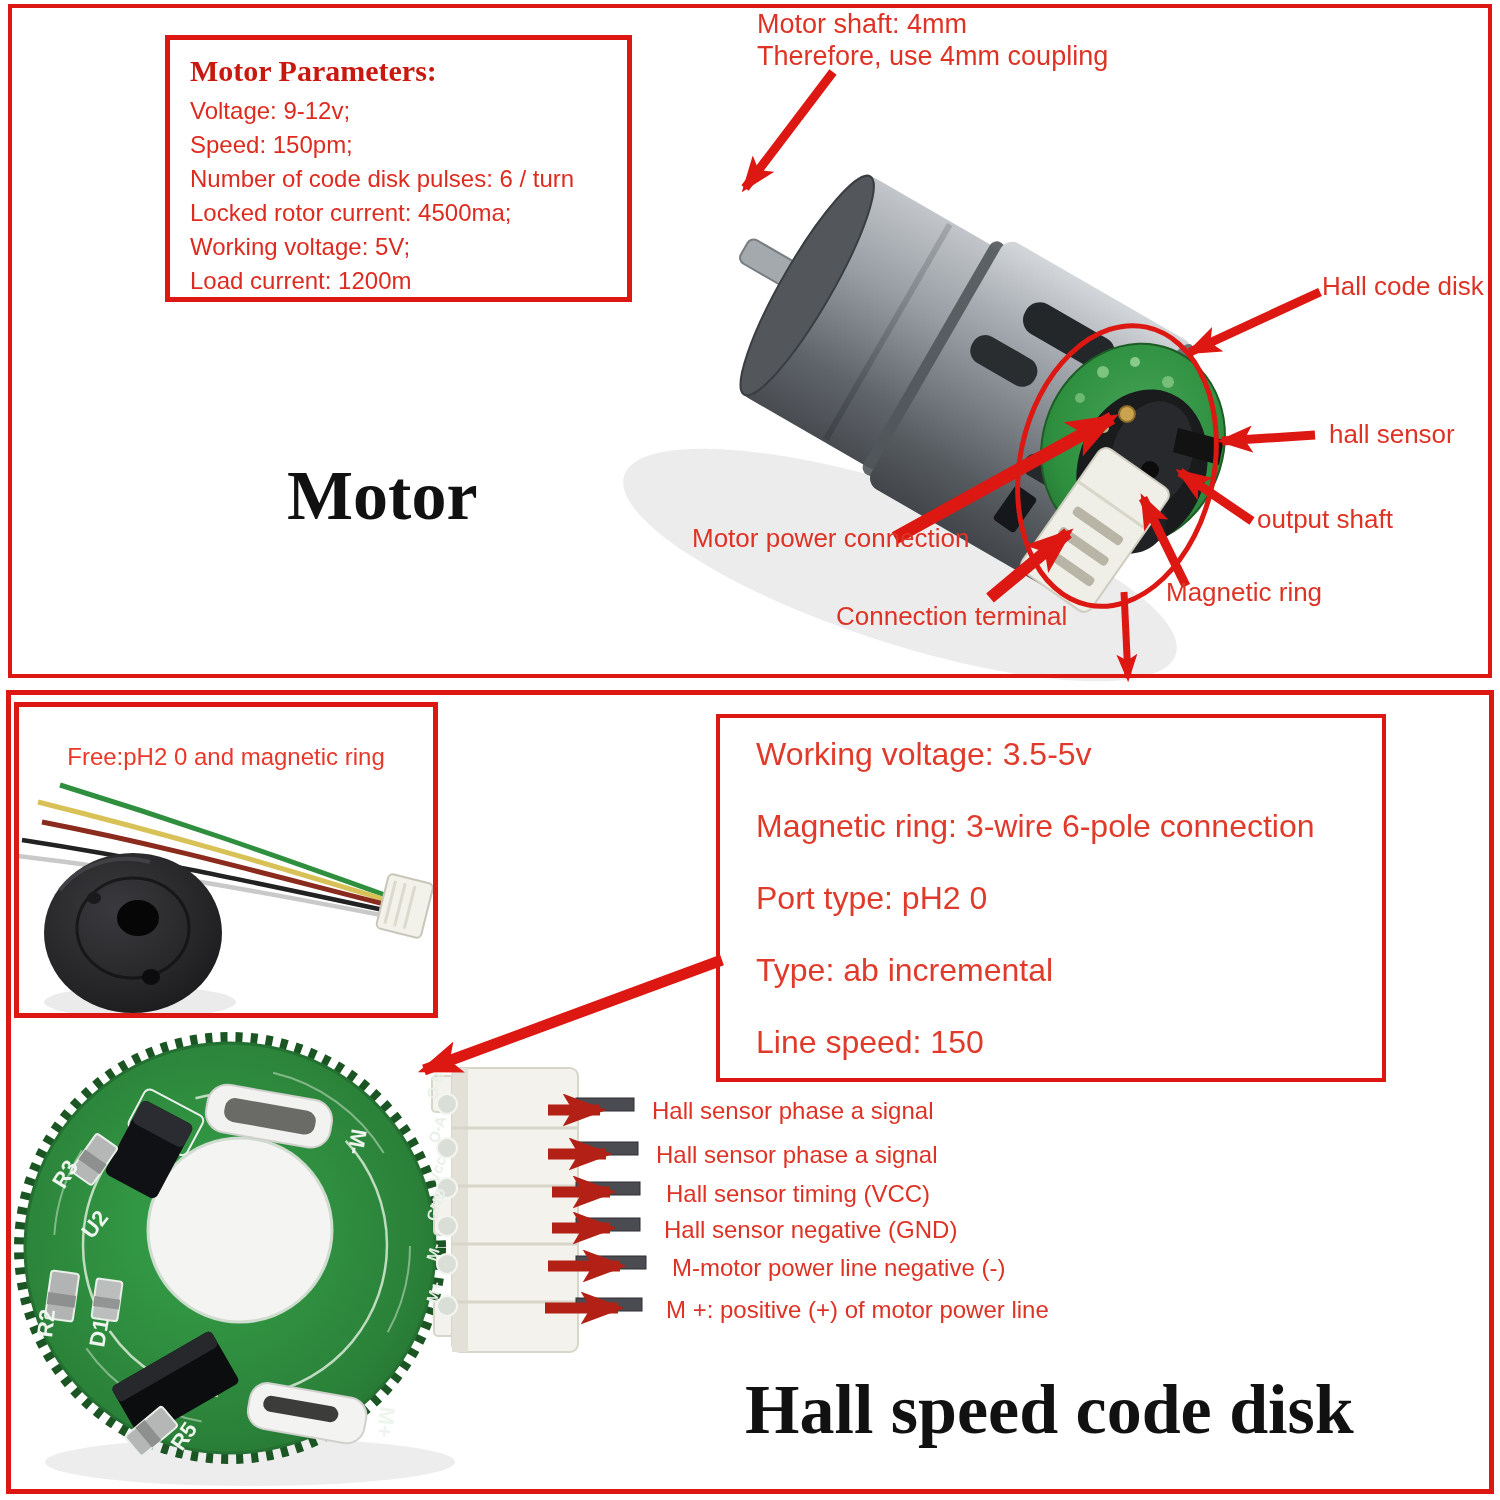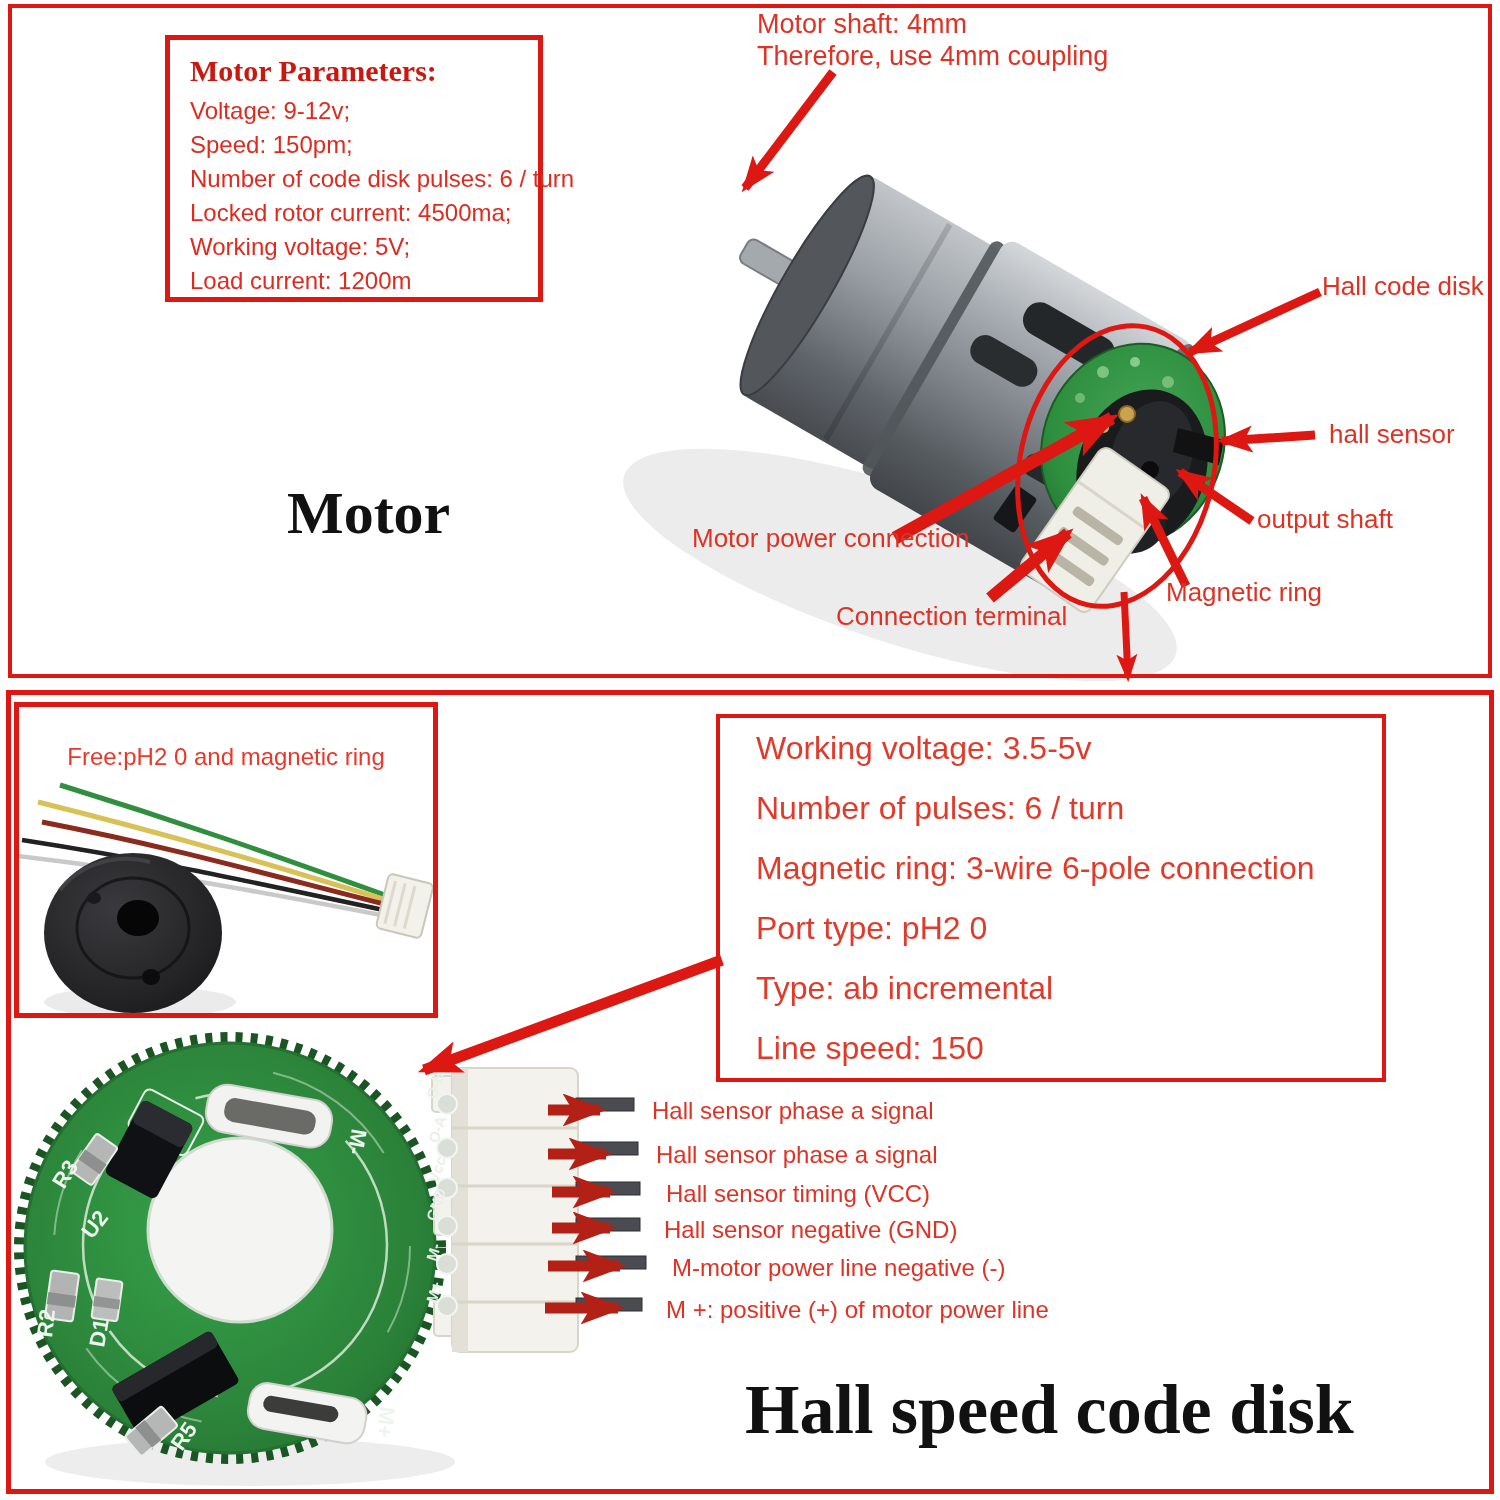--- a/index.html
+++ b/index.html
@@ -231,53 +231,52 @@
       <line x1="548" y1="1154" x2="606" y2="1154" stroke="#b32015" stroke-width="11" marker-end="url(#ahb)"></line>
       <line x1="552" y1="1192" x2="610" y2="1192" stroke="#b32015" stroke-width="11" marker-end="url(#ahb)"></line>
       <line x1="552" y1="1228" x2="610" y2="1228" stroke="#b32015" stroke-width="11" marker-end="url(#ahb)"></line>
       <line x1="548" y1="1266" x2="620" y2="1266" stroke="#b32015" stroke-width="11" marker-end="url(#ahb)"></line>
       <line x1="545" y1="1308" x2="618" y2="1308" stroke="#b32015" stroke-width="11" marker-end="url(#ahb)"></line>
     </g>
   </svg>
 
   <div class="frame" style="left:8px;top:4px;width:1484px;height:674px;"></div>
 
-  <div class="innerbox" style="left:165px;top:35px;width:378px;height:267px;padding:14px 0 0 20px;">
+  <div class="innerbox" style="left:165px;top:35px;width:467px;height:267px;padding:14px 0 0 20px;">
     <div class="param-title">Motor Parameters:</div>
     <div class="param-line">Voltage: 9-12v;</div>
     <div class="param-line">Speed: 150pm;</div>
     <div class="param-line">Number of code disk pulses: 6 / turn</div>
     <div class="param-line">Locked rotor current: 4500ma;</div>
     <div class="param-line">Working voltage: 5V;</div>
     <div class="param-line">Load current: 1200m</div>
   </div>
 
   <div class="shaft-note">
     <div>Motor shaft: 4mm</div>
     <div>Therefore, use 4mm coupling</div>
   </div>
 
-  <div class="serif-title" style="left:287px;top:479px;font-size:60px;">Motor</div>
+  <div class="serif-title" style="left:287px;top:456px;font-size:70px;">Motor</div>
 
   <span class="red-label" style="left:1322px;top:272px;">Hall code disk</span>
   <span class="red-label" style="left:1329px;top:420px;">hall sensor</span>
   <span class="red-label" style="left:1257px;top:505px;">output shaft</span>
   <span class="red-label" style="left:1166px;top:578px;">Magnetic ring</span>
   <span class="red-label" style="left:692px;top:524px;">Motor power connection</span>
   <span class="red-label" style="left:836px;top:602px;">Connection terminal</span>
 
   <div class="frame" style="left:6px;top:690px;width:1488px;height:804px;border-width:5px;"></div>
 
   <div class="innerbox" style="left:14px;top:702px;width:424px;height:316px;">
     <div class="free-title">Free:pH2 0 and magnetic ring</div>
   </div>
 
   <div class="innerbox spec-box" style="left:716px;top:714px;width:670px;height:368px;">
     <div class="spec-line">Working voltage: 3.5-5v</div>
-    <div class="spec-line">Number of pulses: 6 / turn</div>
     <div class="spec-line">Magnetic ring: 3-wire 6-pole connection</div>
     <div class="spec-line">Port type: pH2 0</div>
     <div class="spec-line">Type: ab incremental</div>
     <div class="spec-line">Line speed: 150</div>
   </div>
 
   <span class="pin-label" style="left:652px;top:1097px;">Hall sensor phase a signal</span>
   <span class="pin-label" style="left:656px;top:1141px;">Hall sensor phase a signal</span>
   <span class="pin-label" style="left:666px;top:1180px;text-align:right;">Hall sensor timing (VCC)</span>
   <span class="pin-label" style="left:664px;top:1216px;">Hall sensor negative (GND)</span>

